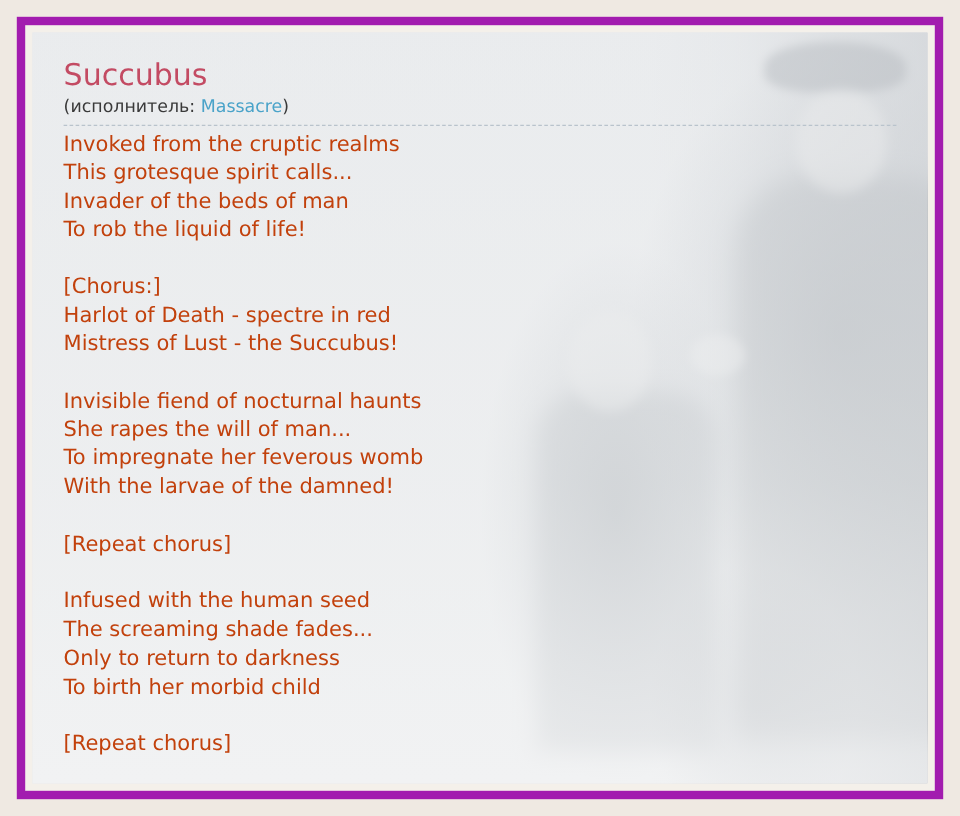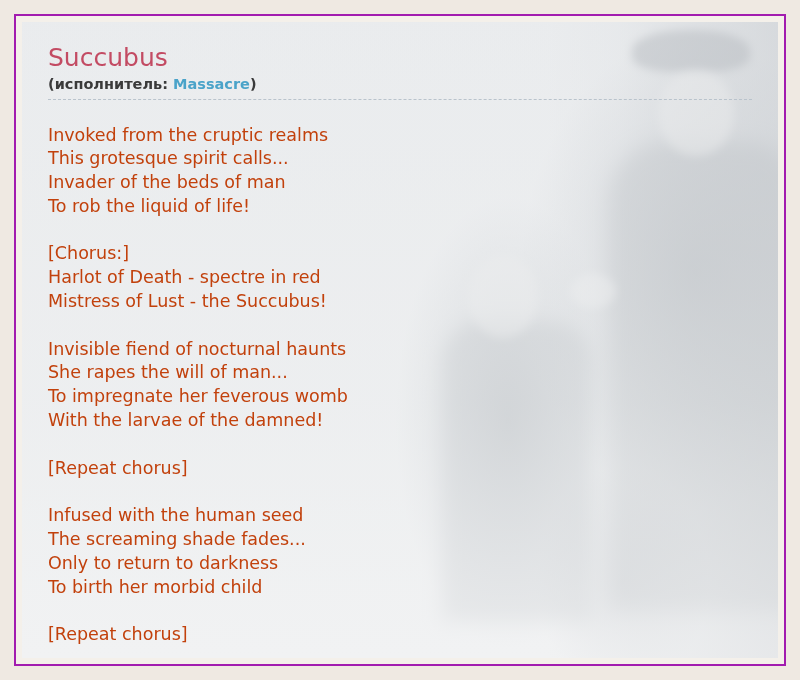--- a/index.html
+++ b/index.html
@@ -20,21 +20,21 @@
     background: #efe9e2;
   }
   
   #frame {
     position: absolute;
     left: 14px;
     top: 14px;
     width: 772px;
     height: 652px;
     box-sizing: border-box;
-    border: 2px solid #a21caf;
+    border: 7px solid #a21caf;
     background: #f4f0ea;
     padding: 6px;
   }
   #card {
     position: relative;
     width: 100%;
     height: 100%;
     box-sizing: border-box;
     background: #e9eaec;
     overflow: hidden;
@@ -138,22 +138,21 @@
     color: #c34b63;
     line-height: 1.1;
     margin: 0 0 4px 0;
     font-weight: normal;
   }
   .artist-line {
     font-size: 14.5px;
     color: #3a3a3a;
     padding-bottom: 7px;
     border-bottom: 1px dashed #b9c3cc;
-    margin-bottom: 24px;
-    font-weight: bold;
+    margin-bottom: 5px;
   }
   .artist-line a {
     color: #4aa3c9;
     text-decoration: none;
   }
   .lyrics {
     font-size: 17.5px;
     color: #c2410c;
     line-height: 23.8px;
     white-space: pre-wrap;

